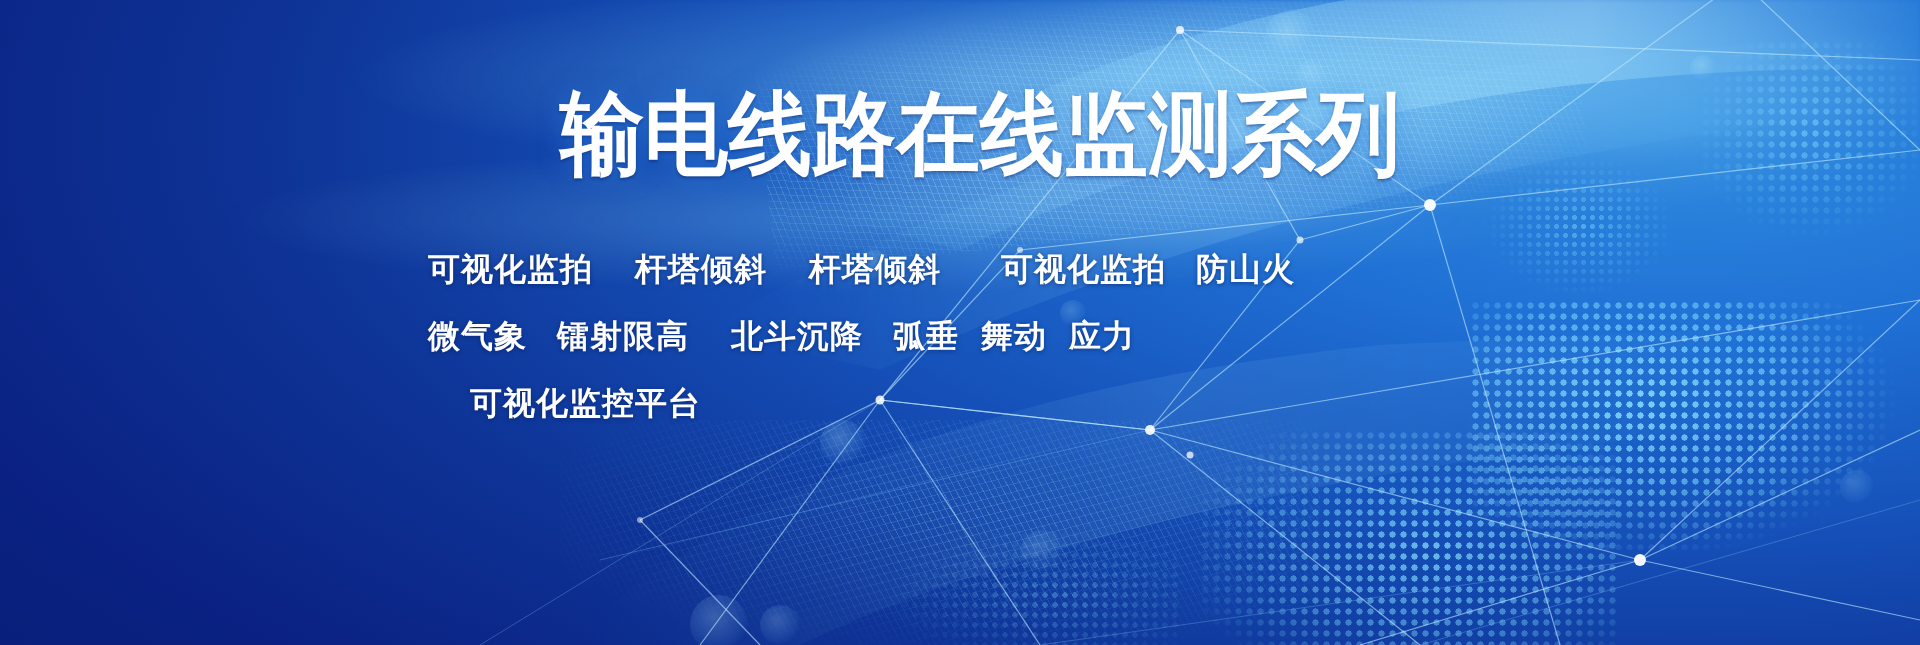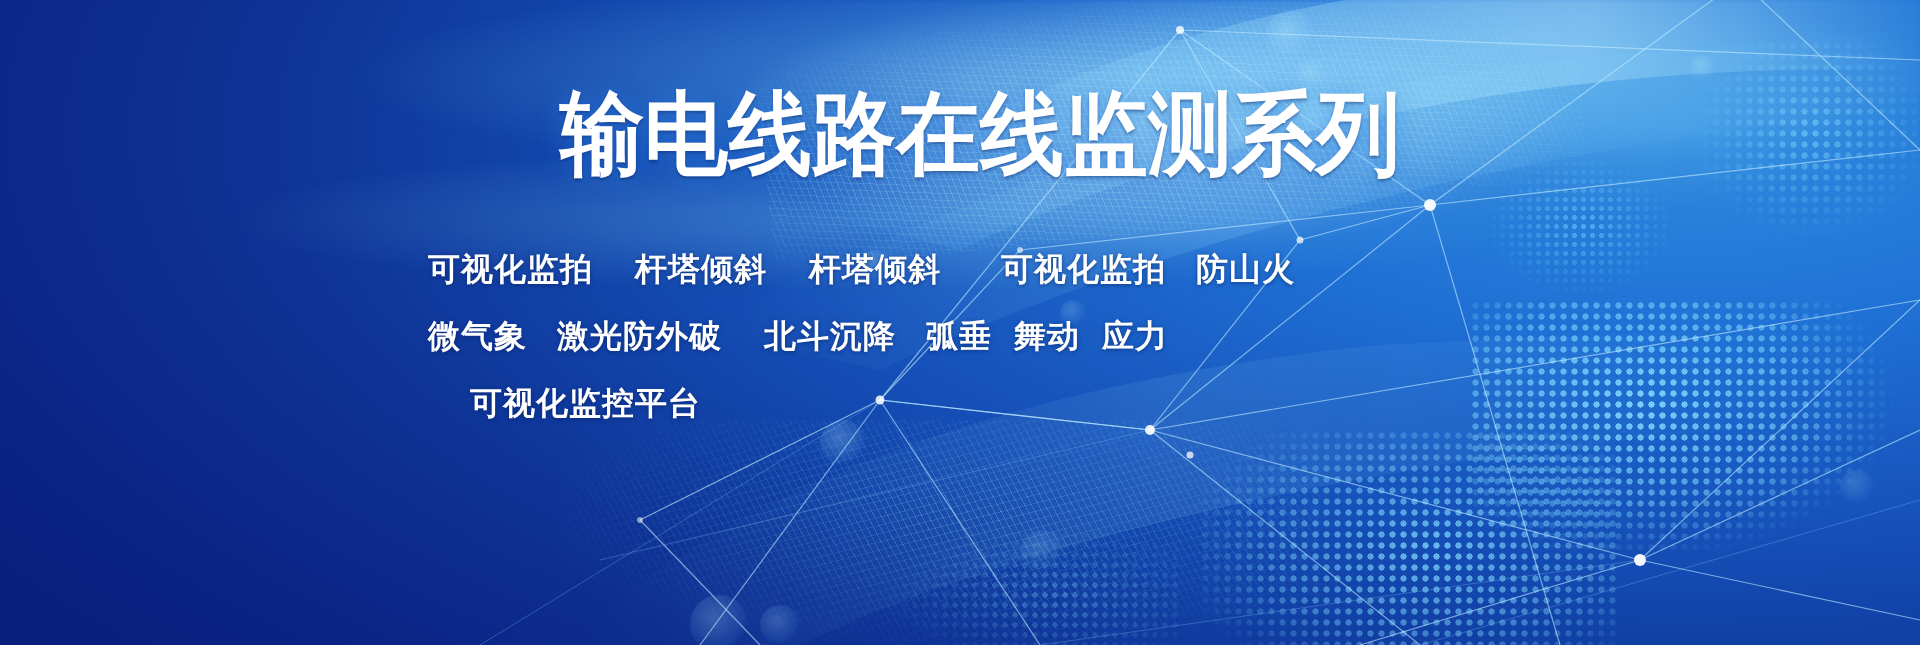--- a/index.html
+++ b/index.html
@@ -242,21 +242,21 @@
         <span class="gap-md"></span>
         <span class="gap-md"></span>
         <span class="tag">可视化监拍</span>
         <span class="gap-md"></span>
         <span class="tag">防山火</span>
       </div>
 
       <div class="tag-row">
         <span class="tag">微气象</span>
         <span class="gap-md"></span>
-        <span class="tag">激光防外破</span>
+        <span class="tag">镭射限高</span>
         <span class="gap-lg"></span>
         <span class="tag">北斗沉降</span>
         <span class="gap-md"></span>
         <span class="tag">弧垂</span>
         <span class="gap-sm"></span>
         <span class="tag">舞动</span>
         <span class="gap-sm"></span>
         <span class="tag">应力</span>
         <span class="gap-sm"></span>
       </div>

